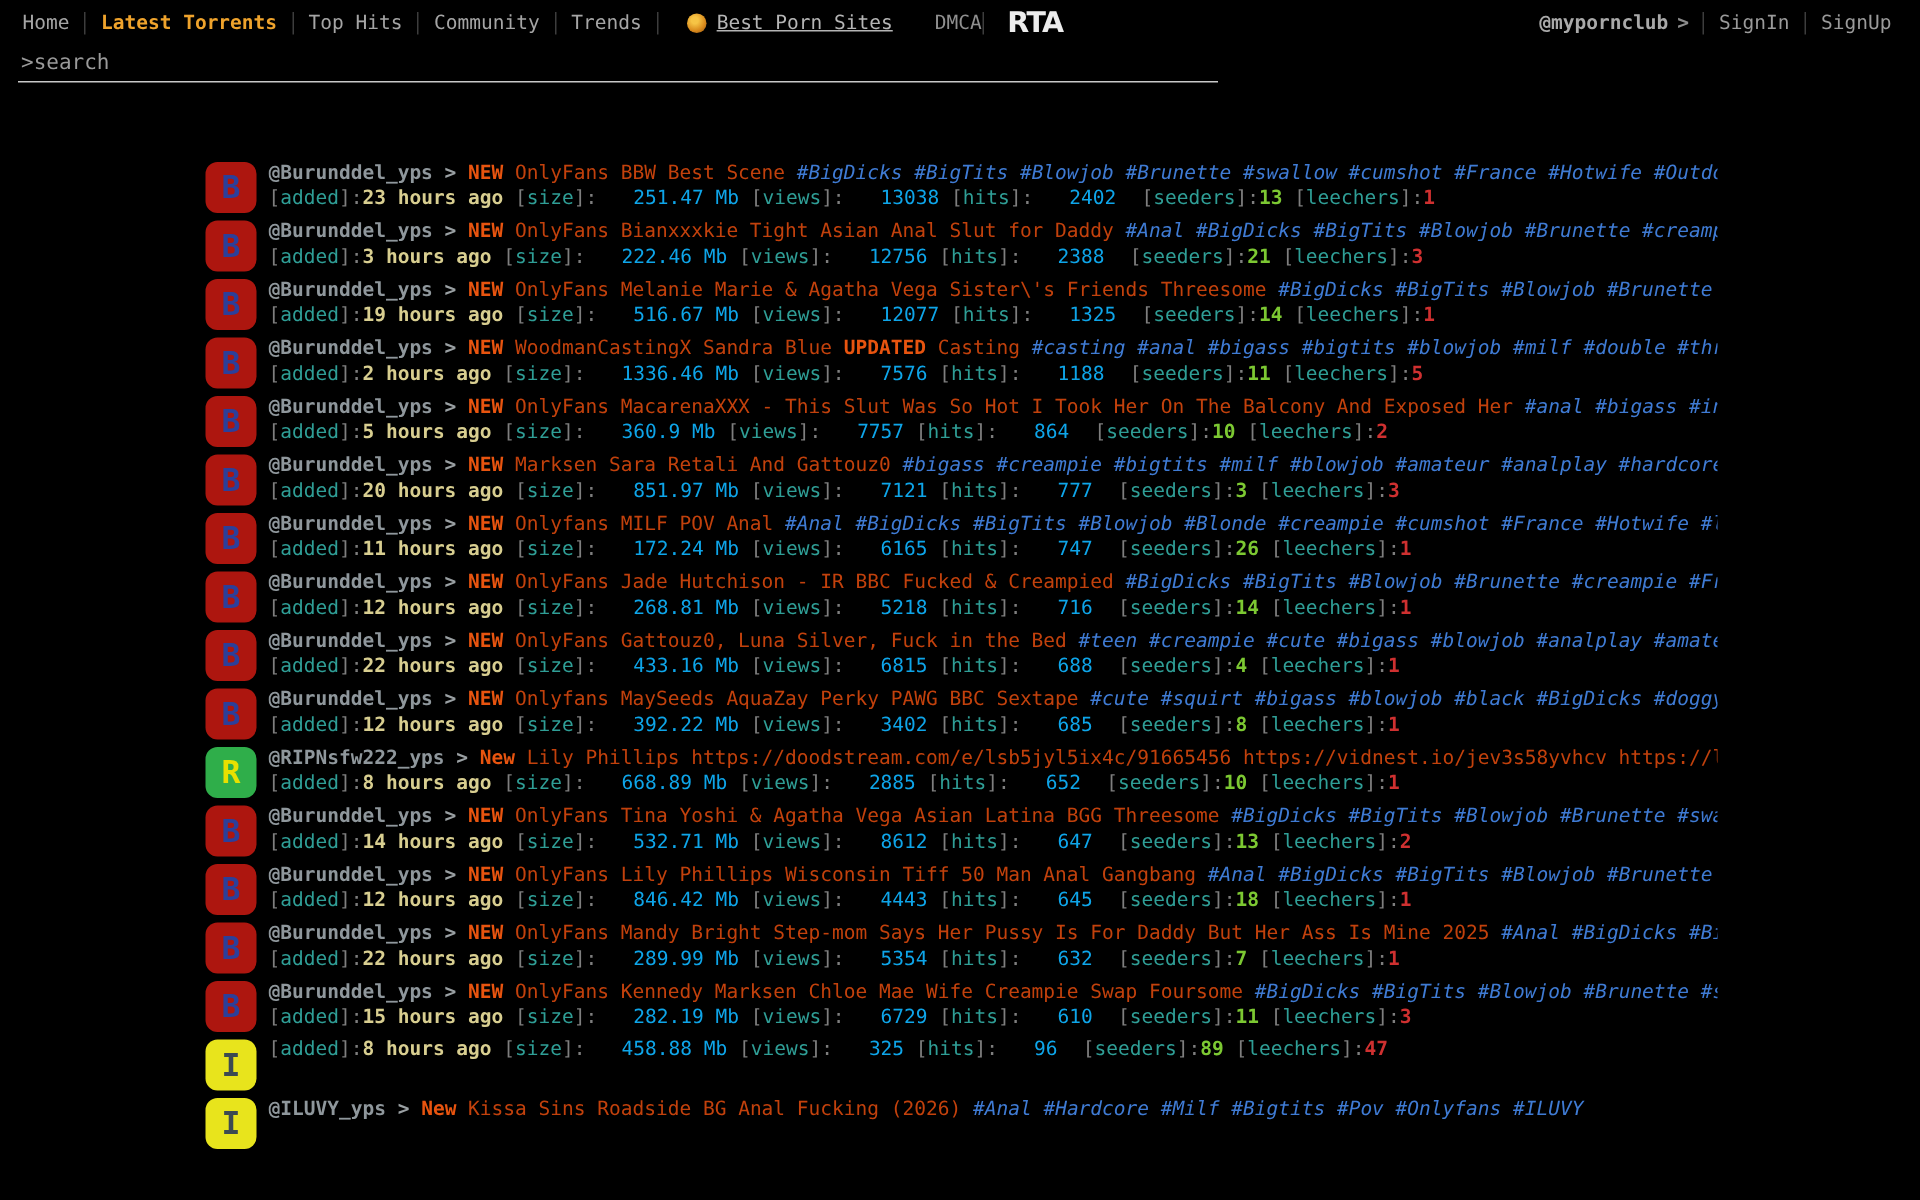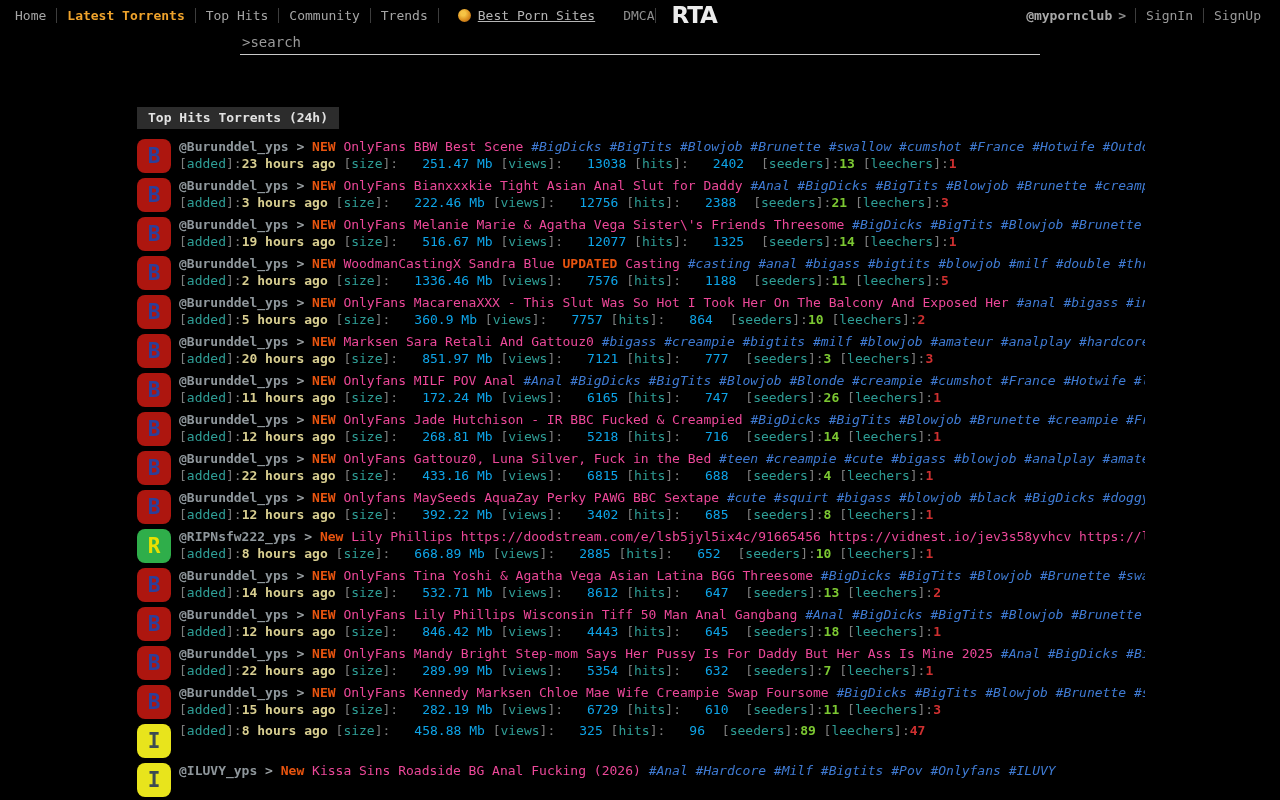--- a/index.html
+++ b/index.html
@@ -10,28 +10,28 @@
   .topbar { display:flex; align-items:center; justify-content:space-between; height:30px; padding:0 10px 0 6px; }
   .topbar-left { display:flex; align-items:center; }
   .navitem { color:#a5a5a5; padding:0 9px; cursor:pointer; white-space:nowrap; }
   .navitem.active { color:#efa32c; font-weight:bold; }
   .vsep { border-left:1px solid #3d3d3d; height:15px; margin:0 1px; }
   .bps { display:flex; align-items:center; margin-left:18px; color:#b5b5b5; text-decoration:underline; cursor:pointer; }
   .bps-icon { width:13px; height:13px; border-radius:50%;
               background:radial-gradient(circle at 40% 35%, #f6c445 20%, #d98a1c 60%, #8a4d10 100%);
               margin-right:7px; }
   .dmca { color:#8f8f8f; margin-left:28px; cursor:pointer; }
-  .rta { color:#ececec; font-weight:900; font-size:23px; letter-spacing:-1px; margin-left:14px; font-family:"DejaVu Sans", sans-serif; cursor:pointer; }
+  .rta { color:#ececec; font-weight:900; font-size:19px; letter-spacing:-1px; margin-left:14px; font-family:"DejaVu Sans", sans-serif; cursor:pointer; }
   .topbar-right { display:flex; align-items:center; }
   .brand { color:#a9a9a9; font-weight:bold; }
   .brand-chev { color:#8d8d8d; font-weight:bold; margin:0 8px 0 6px; }
   .auth { color:#9a9a9a; padding:0 9px; cursor:pointer; }
 
   
-  .searchbar { display:flex; justify-content:center; margin-top:2px; }
+  .searchbar { display:flex; margin-top:2px;padding-left:12px; }
   .searchbar input { width:800px; background:transparent; border:none; border-bottom:1px solid #c9c9c9;
                      color:#9a9a9a; font-family:"DejaVu Sans Mono", monospace; font-size:14px;
                      padding:2px 2px 4px 2px; outline:none; }
   .searchbar input::placeholder { color:#9a9a9a; }
 
   
   .content { margin:52px 0 0 137px; width:1008px; }
   .chip { display:inline-block; background:#2c2c2c; color:#e2e2e2; font-weight:bold;
           padding:3px 11px 4px 11px; margin-bottom:9px; white-space:nowrap; }
   .chip2 { margin-top:5px; }
@@ -39,21 +39,21 @@
   .row { display:flex; height:39px; align-items:flex-start; }
   .avatar { width:34px; height:34px; border-radius:8px; flex:0 0 34px; margin-top:1px;
             display:flex; align-items:center; justify-content:center;
             font-weight:bold; font-size:21px; cursor:pointer; }
   .lines { margin-left:8px; overflow:hidden; white-space:nowrap; width:966px; }
   .line1 { height:18px; line-height:18px; }
   .line2 { height:17px; line-height:16px; }
   .user { color:#8f979c; font-weight:bold; cursor:pointer; }
   .chev { color:#9aa0a3; font-weight:bold; }
   .part-badge { color:#e8540f; font-weight:bold; }
-  .part-plain { color:#ec4899; cursor:pointer; }
+  .part-plain { color:#c2410c; cursor:pointer; }
   .part-tags { color:#3f7bd4; font-style:italic; cursor:pointer; }
 
   .br   { color:#7e7e7e; }
   .lbl  { color:#2f9e96; }
   .v-added { color:#d8ce90; font-weight:bold; }
   .v-dim   { color:#0ea5e9;margin-left:24px; }
   .v-seed  { color:#7cc832; font-weight:bold; }
   .v-leech { color:#cf3030; font-weight:bold; }
   .g-seed  { margin-left:9px; }
 </style>
@@ -79,21 +79,21 @@
     <span class="auth">SignIn</span>
     <span class="vsep"></span>
     <span class="auth">SignUp</span>
   </div>
 </header>
 
 <div class="searchbar">
   <input type="text" placeholder="&gt;search" style="">
 </div>
 
-<main class="content" id="content"><div class="chip">Top Hits Torrents (24h)</div><div>
+<main class="content" id="content"><div>
       <div class="row">
         <span class="avatar" style="background: rgb(173, 22, 15); color: rgb(44, 63, 154);">B</span>
         <div class="lines">
           <div class="line1"><span class="user">@Burunddel_yps</span> <span class="chev">&gt;</span> <span class="part-badge">NEW</span> <span class="part-plain">OnlyFans BBW Best Scene</span> <span class="part-tags">#BigDicks #BigTits #Blowjob #Brunette #swallow #cumshot #France #Hotwife #Outdoors #A…</span> </div>
           <div class="line2"><span class="br">[</span><span class="lbl">added</span><span class="br">]:</span><span class="v-added">23 hours ago</span> <span class="br">[</span><span class="lbl">size</span><span class="br">]:</span><span class="v-dim">251.47 Mb</span> <span class="br">[</span><span class="lbl">views</span><span class="br">]:</span><span class="v-dim">13038</span> <span class="br">[</span><span class="lbl">hits</span><span class="br">]:</span><span class="v-dim">2402</span> <span class="br g-seed">[</span><span class="lbl">seeders</span><span class="br">]:</span><span class="v-seed">13</span> <span class="br">[</span><span class="lbl">leechers</span><span class="br">]:</span><span class="v-leech">1</span> </div>
         </div>
       </div>
       <div class="row">
         <span class="avatar" style="background: rgb(173, 22, 15); color: rgb(44, 63, 154);">B</span>
         <div class="lines">

